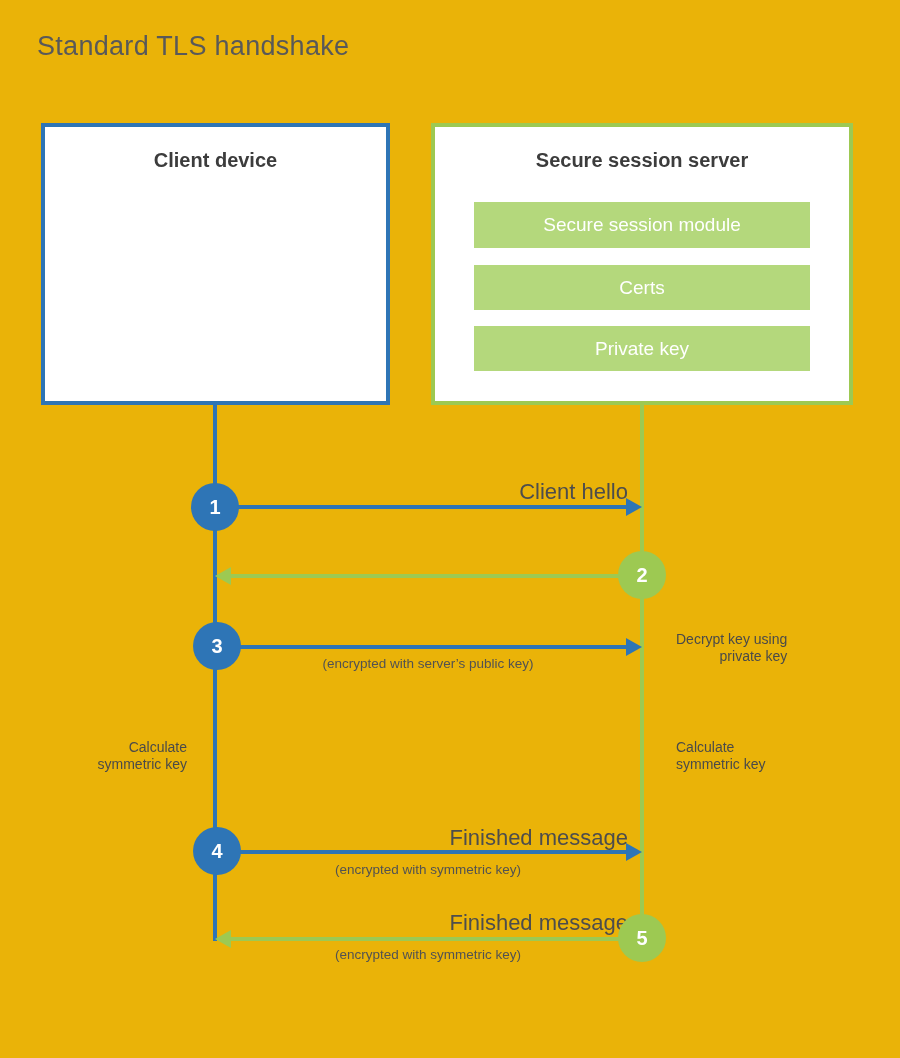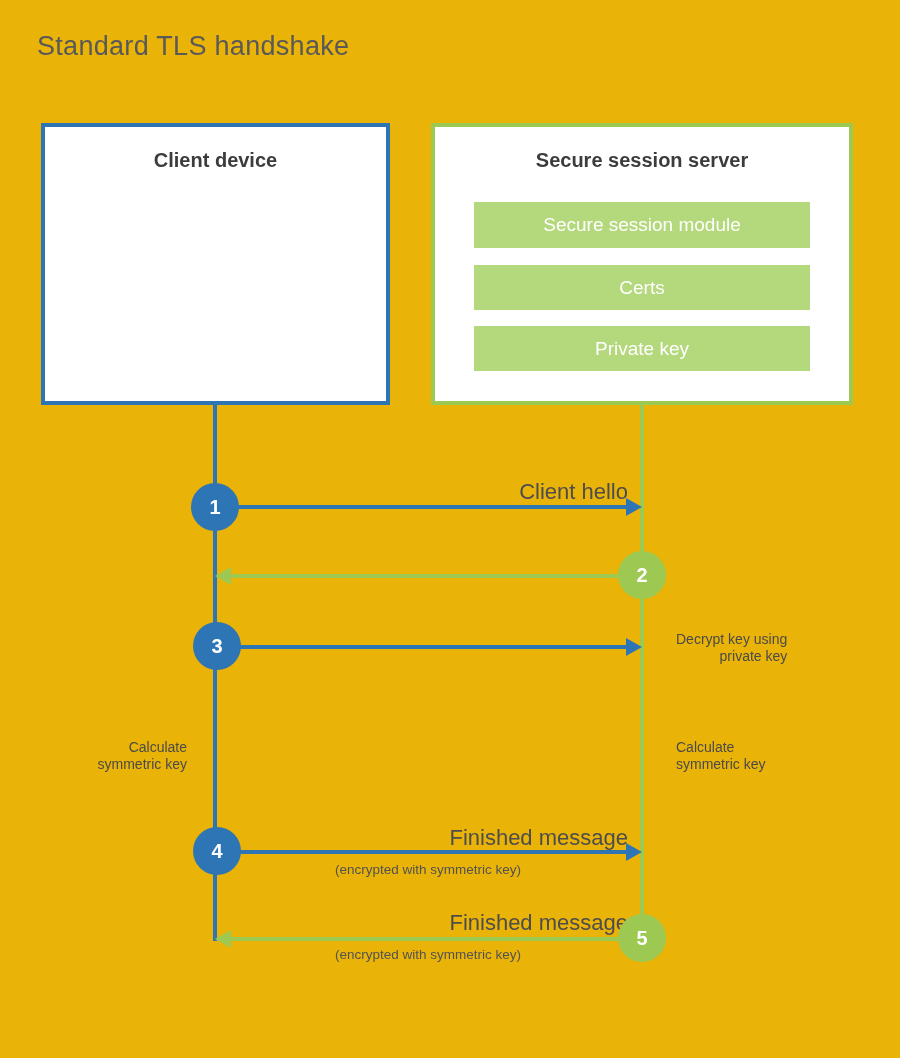--- a/index.html
+++ b/index.html
@@ -110,20 +110,21 @@
   <div class="arrow-line blue-arrow-line" style="left:225px; top:505px; width:403px"></div>
   <div class="arrowhead head-right" style="left:626px; top:498px"></div>
   <div class="step-circle blue-circle c1">1</div>
 
   <div class="arrow-line green-arrow-line" style="left:231px; top:574px; width:409px"></div>
   <div class="arrowhead head-left" style="left:215px; top:567px"></div>
   <div class="step-circle green-circle c2">2</div>
 
   <div class="arrow-line blue-arrow-line" style="left:227px; top:645px; width:401px"></div>
   <div class="arrowhead head-right" style="left:626px; top:638px"></div>
+  <div class="msg-sub" style="top:656px">(encrypted with server’s public key)</div>
   <div class="step-circle blue-circle c3">3</div>
 
   <div class="side-note note-decrypt">Decrypt key using
 private key</div>
   <div class="side-note note-calc-left">Calculate
 symmetric key</div>
   <div class="side-note note-calc-right">Calculate
 symmetric key</div>
 
   <div class="msg-label" style="top:825px">Finished message</div>

